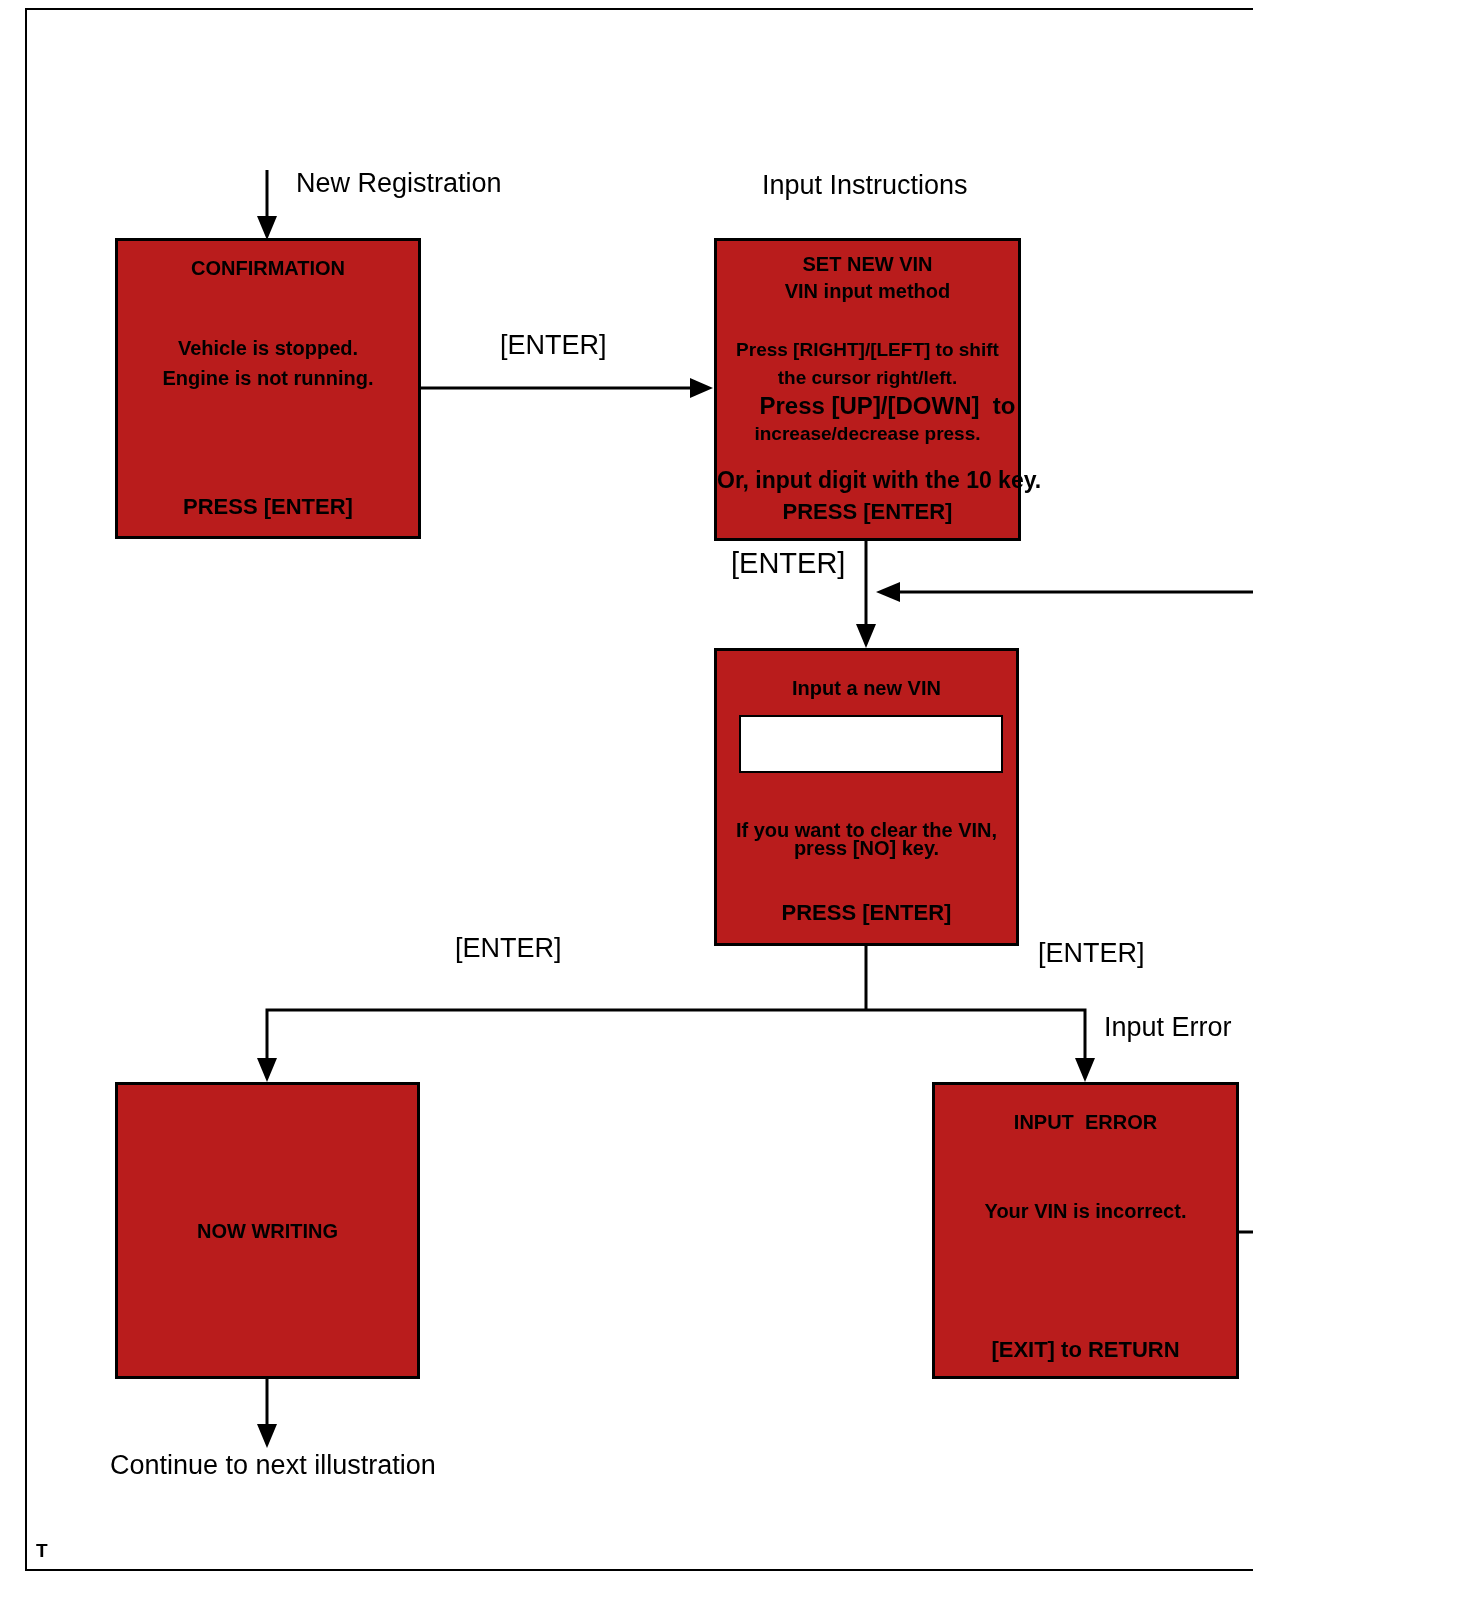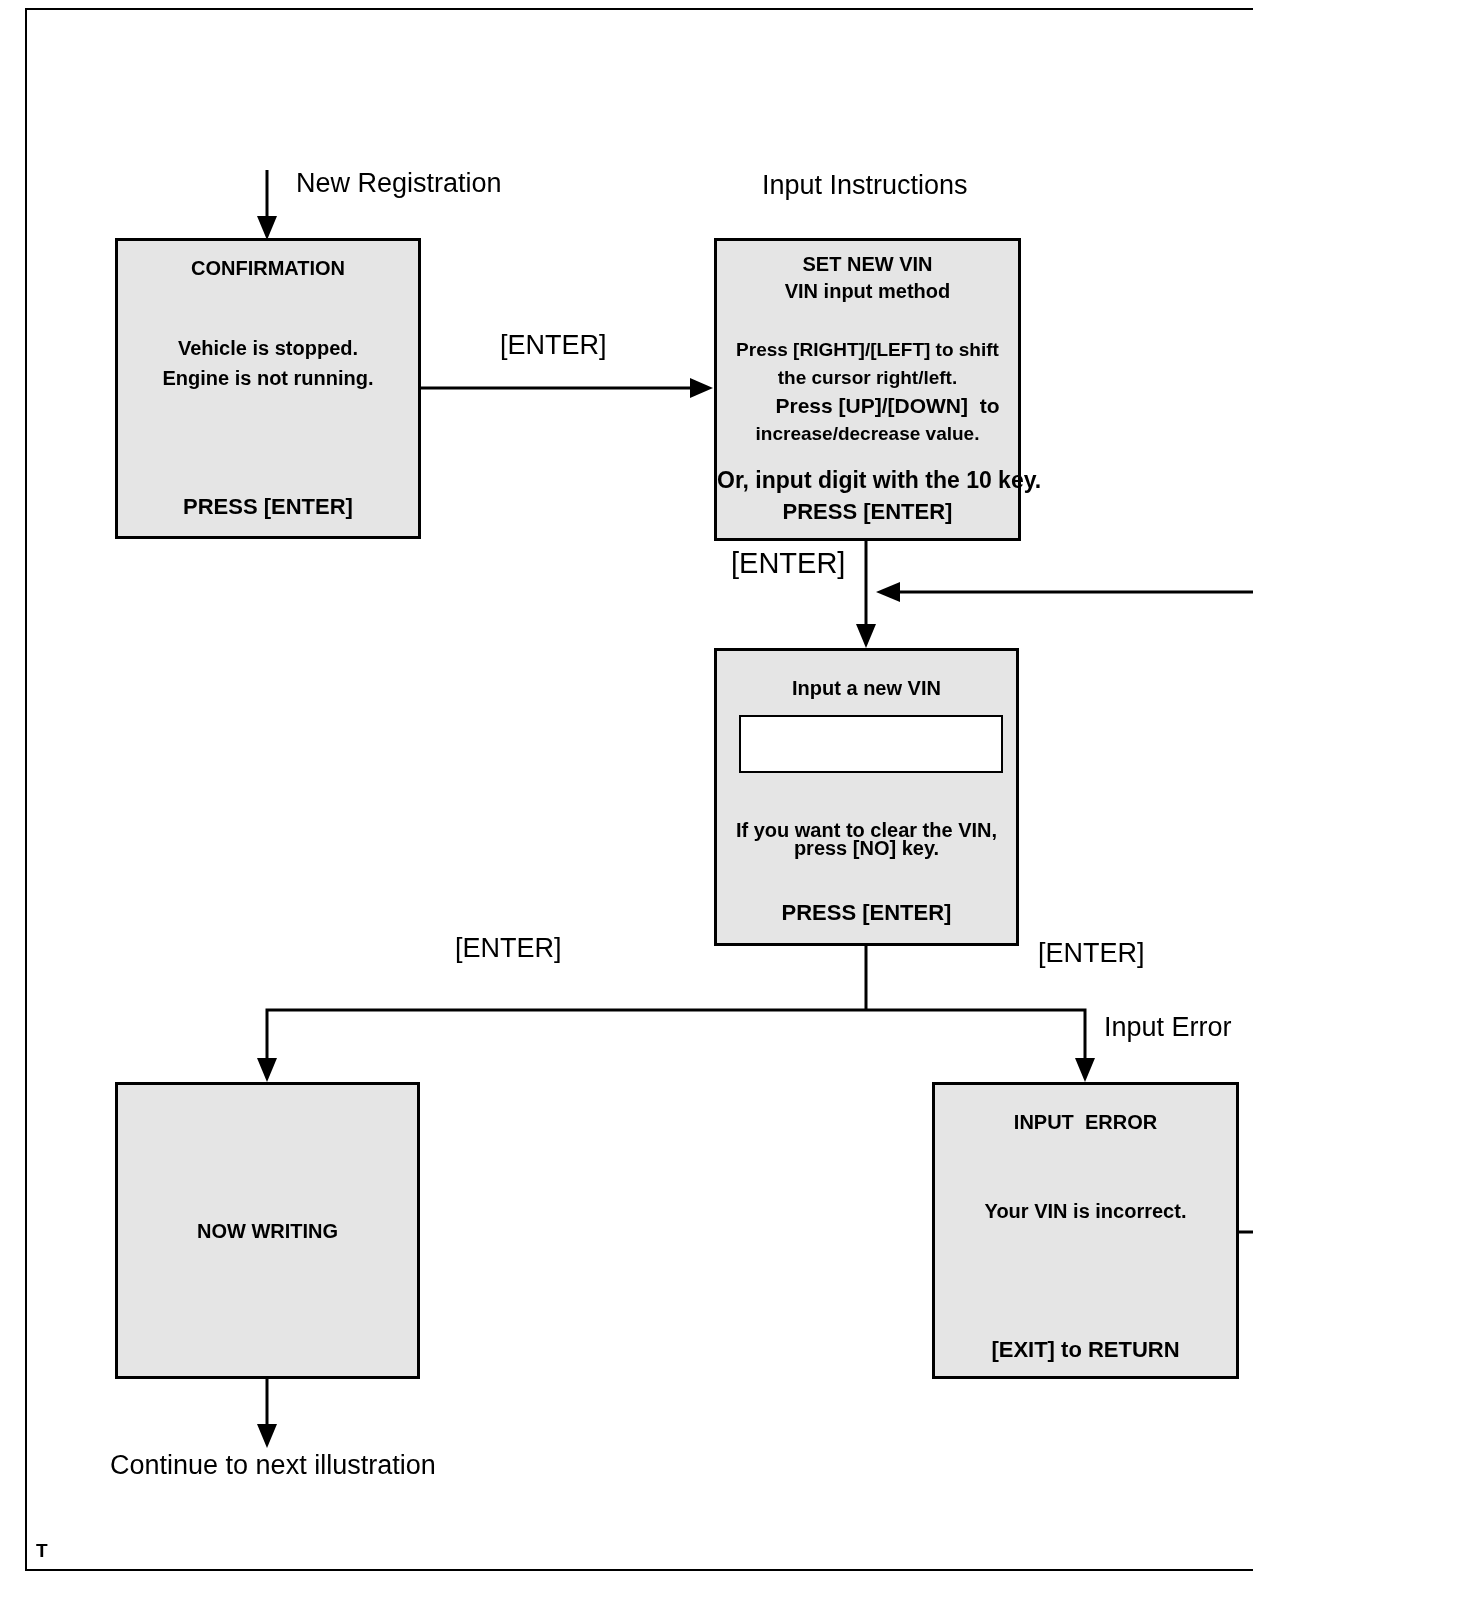--- a/index.html
+++ b/index.html
@@ -1,21 +1,21 @@
 <!DOCTYPE html>
 <html><head>
 <meta charset="utf-8">
 <style>
   * { margin:0; padding:0; box-sizing:border-box; }
   html,body { background:#ffffff; }
   body { font-family:"Liberation Sans", sans-serif; color:#000; }
   .page { position:relative; width:1253px; height:1608px; background:#fff; overflow:hidden; }
   .outer-border { position:absolute; left:25px; top:8px; width:1421px; height:1563px; border:2px solid #000; }
   .connectors { position:absolute; left:0; top:0; }
-  .flow-box { position:absolute; border:3px solid #000; background:#e5e5e5; }
+  .flow-box { position:absolute; border:3px solid #000; background:#b91c1c; }
   .box-text { position:absolute; left:0; right:0; text-align:center; font-weight:bold; font-size:20px; line-height:26px; white-space:pre; }
   .box-footer { font-size:22px; }
   .label { position:absolute; font-size:27px; line-height:30px; white-space:pre; }
   .label-sm { position:absolute; font-size:17px; white-space:pre; }
   .corner-t { position:absolute; font-size:19px; font-weight:bold; }
   .vin-rect { position:absolute; border:2.5px solid #000; background:#fff; font-size:20px; }
 </style>
 </head>
 <body>
 
@@ -69,22 +69,22 @@
     <div class="box-text" style="top:92px; line-height:30px;">Vehicle is stopped.</div>
     <div class="box-text" style="top:122px; line-height:30px;">Engine is not running.</div>
     <div class="box-text box-footer" style="bottom:16px;">PRESS [ENTER]</div>
   </div>
 
   <div class="flow-box" style="left:714px; top:238px; width:307px; height:303px;padding-left:26px;">
     <div class="box-text" style="top:10px;">SET NEW VIN</div>
     <div class="box-text" style="top:37px;">VIN input method</div>
     <div class="box-text" style="top:96px; font-size:19px;">Press [RIGHT]/[LEFT] to shift</div>
     <div class="box-text" style="top:124px; font-size:19px;">the cursor right/left.</div>
-    <div class="box-text" style="top:152px; font-size:21px;margin-left:40px;">Press [UP]/[DOWN]  to</div>
-    <div class="box-text" style="top:180px; font-size:19px;">increase/decrease value.</div>
+    <div class="box-text" style="top:152px; font-size:24px;margin-left:40px;">Press [UP]/[DOWN]  to</div>
+    <div class="box-text" style="top:180px; font-size:19px;">increase/decrease press.</div>
     <div class="box-text" style="top:226px; font-size:23px;">Or, input digit with the 10 key.</div>
     <div class="box-text box-footer" style="bottom:13px;">PRESS [ENTER]</div>
   </div>
 
   <div class="flow-box" style="left:714px; top:648px; width:305px; height:298px;">
     <div class="box-text" style="top:24px;">Input a new VIN</div>
     <div class="vin-rect" style="left:22px; top:64px; width:264px; height:58px;"></div>
     <div class="box-text" style="top:166px;">If you want to clear the VIN,</div>
     <div class="box-text" style="top:184px;">press [NO] key.</div>
     <div class="box-text box-footer" style="bottom:17px;">PRESS [ENTER]</div>

